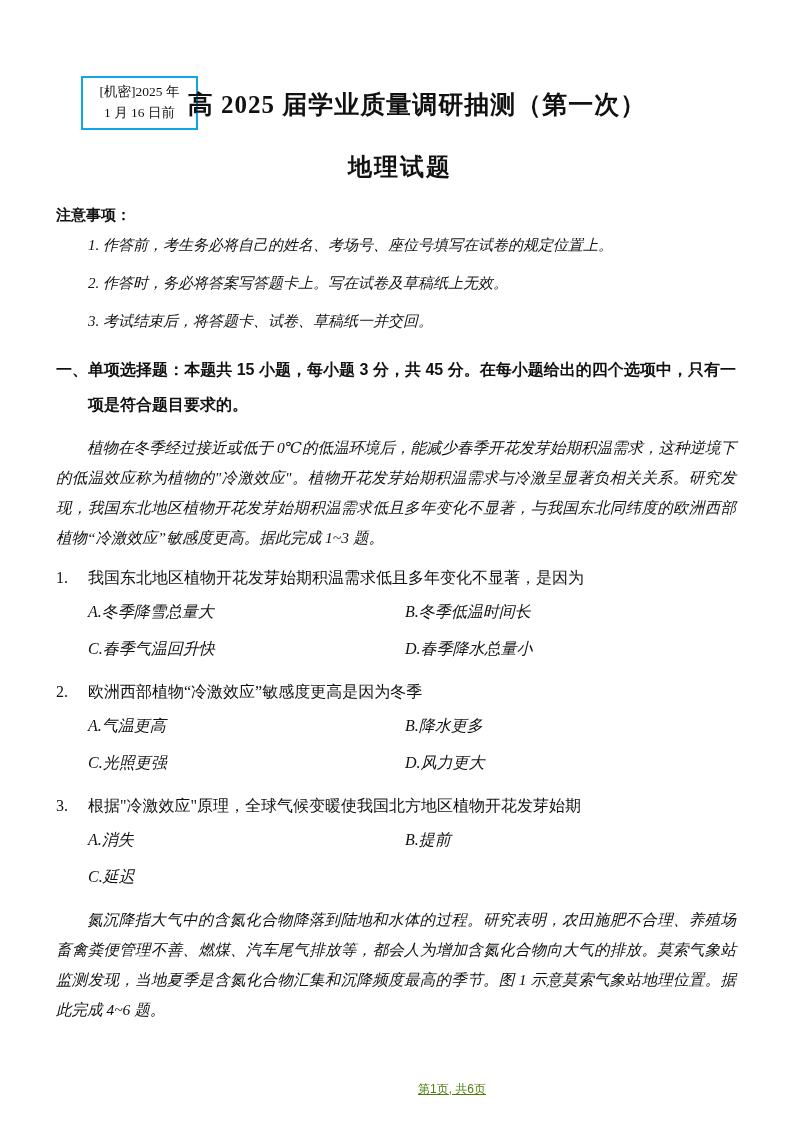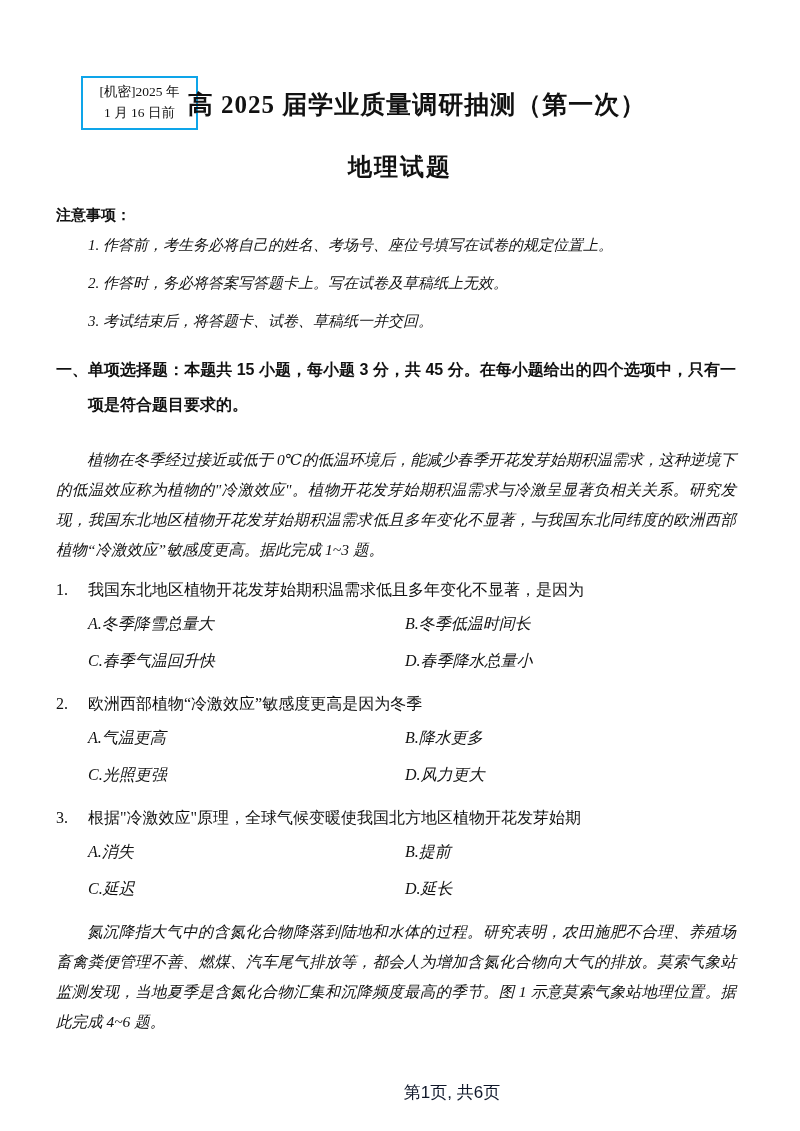--- a/index.html
+++ b/index.html
@@ -59,21 +59,21 @@
   }
   .section-heading {
     margin-top: 12px;
     font-family: "Liberation Sans", "DejaVu Sans", sans-serif;
     font-size: 16px; font-weight: 700;
     line-height: 35px;
     padding-left: 32px; text-indent: -32px;
     text-align: justify;
   }
   .passage {
-    margin-top: 23px;
+    margin-top: 11px;
     font-style: italic;
     font-size: 15.5px;
     line-height: 30px;
     text-indent: 2em;
     text-align: justify;
   }
   .question { margin-top: 12px; }
   .q-line {
     display: flex;
     line-height: 26px;
@@ -93,23 +93,24 @@
     white-space: nowrap;
     font-style: italic;
   }
   .passage.second { margin-top: 10px; }
   
   .page-footer {
     position: absolute;
     left: 452px; top: 1081px;
     transform: translateX(-50%);
     font-family: "Liberation Sans", "DejaVu Sans", sans-serif;
-    font-size: 17px;
-    color: #0f172a;
+    font-size: 12px;
+    color: #4d7c0f;
     white-space: nowrap;
+    text-decoration: underline;
   }
 </style>
 </head>
 <body>
 
 <div class="page">
 
   <div class="secret-box">
     <span>[机密]2025 年</span>
     <span>1 月 16 日前</span>
@@ -159,21 +160,20 @@
 
     <div class="question">
       <div class="q-line">
         <span class="q-num">3.</span>
         <span class="q-text">根据"冷激效应"原理，全球气候变暖使我国北方地区植物开花发芽始期</span>
       </div>
       <div class="options">
         <span class="opt">A.消失</span>
         <span class="opt">B.提前</span>
         <span class="opt">C.延迟</span>
-        <span class="opt">D.延长</span>
       </div>
     </div>
 
     <div class="passage second">氮沉降指大气中的含氮化合物降落到陆地和水体的过程。研究表明，农田施肥不合理、养殖场畜禽粪便管理不善、燃煤、汽车尾气排放等，都会人为增加含氮化合物向大气的排放。莫索气象站监测发现，当地夏季是含氮化合物汇集和沉降频度最高的季节。图 1 示意莫索气象站地理位置。据此完成 4~6 题。</div>
 
   </div>
 
   <div class="page-footer">第1页, 共6页</div>
 
 </div>

